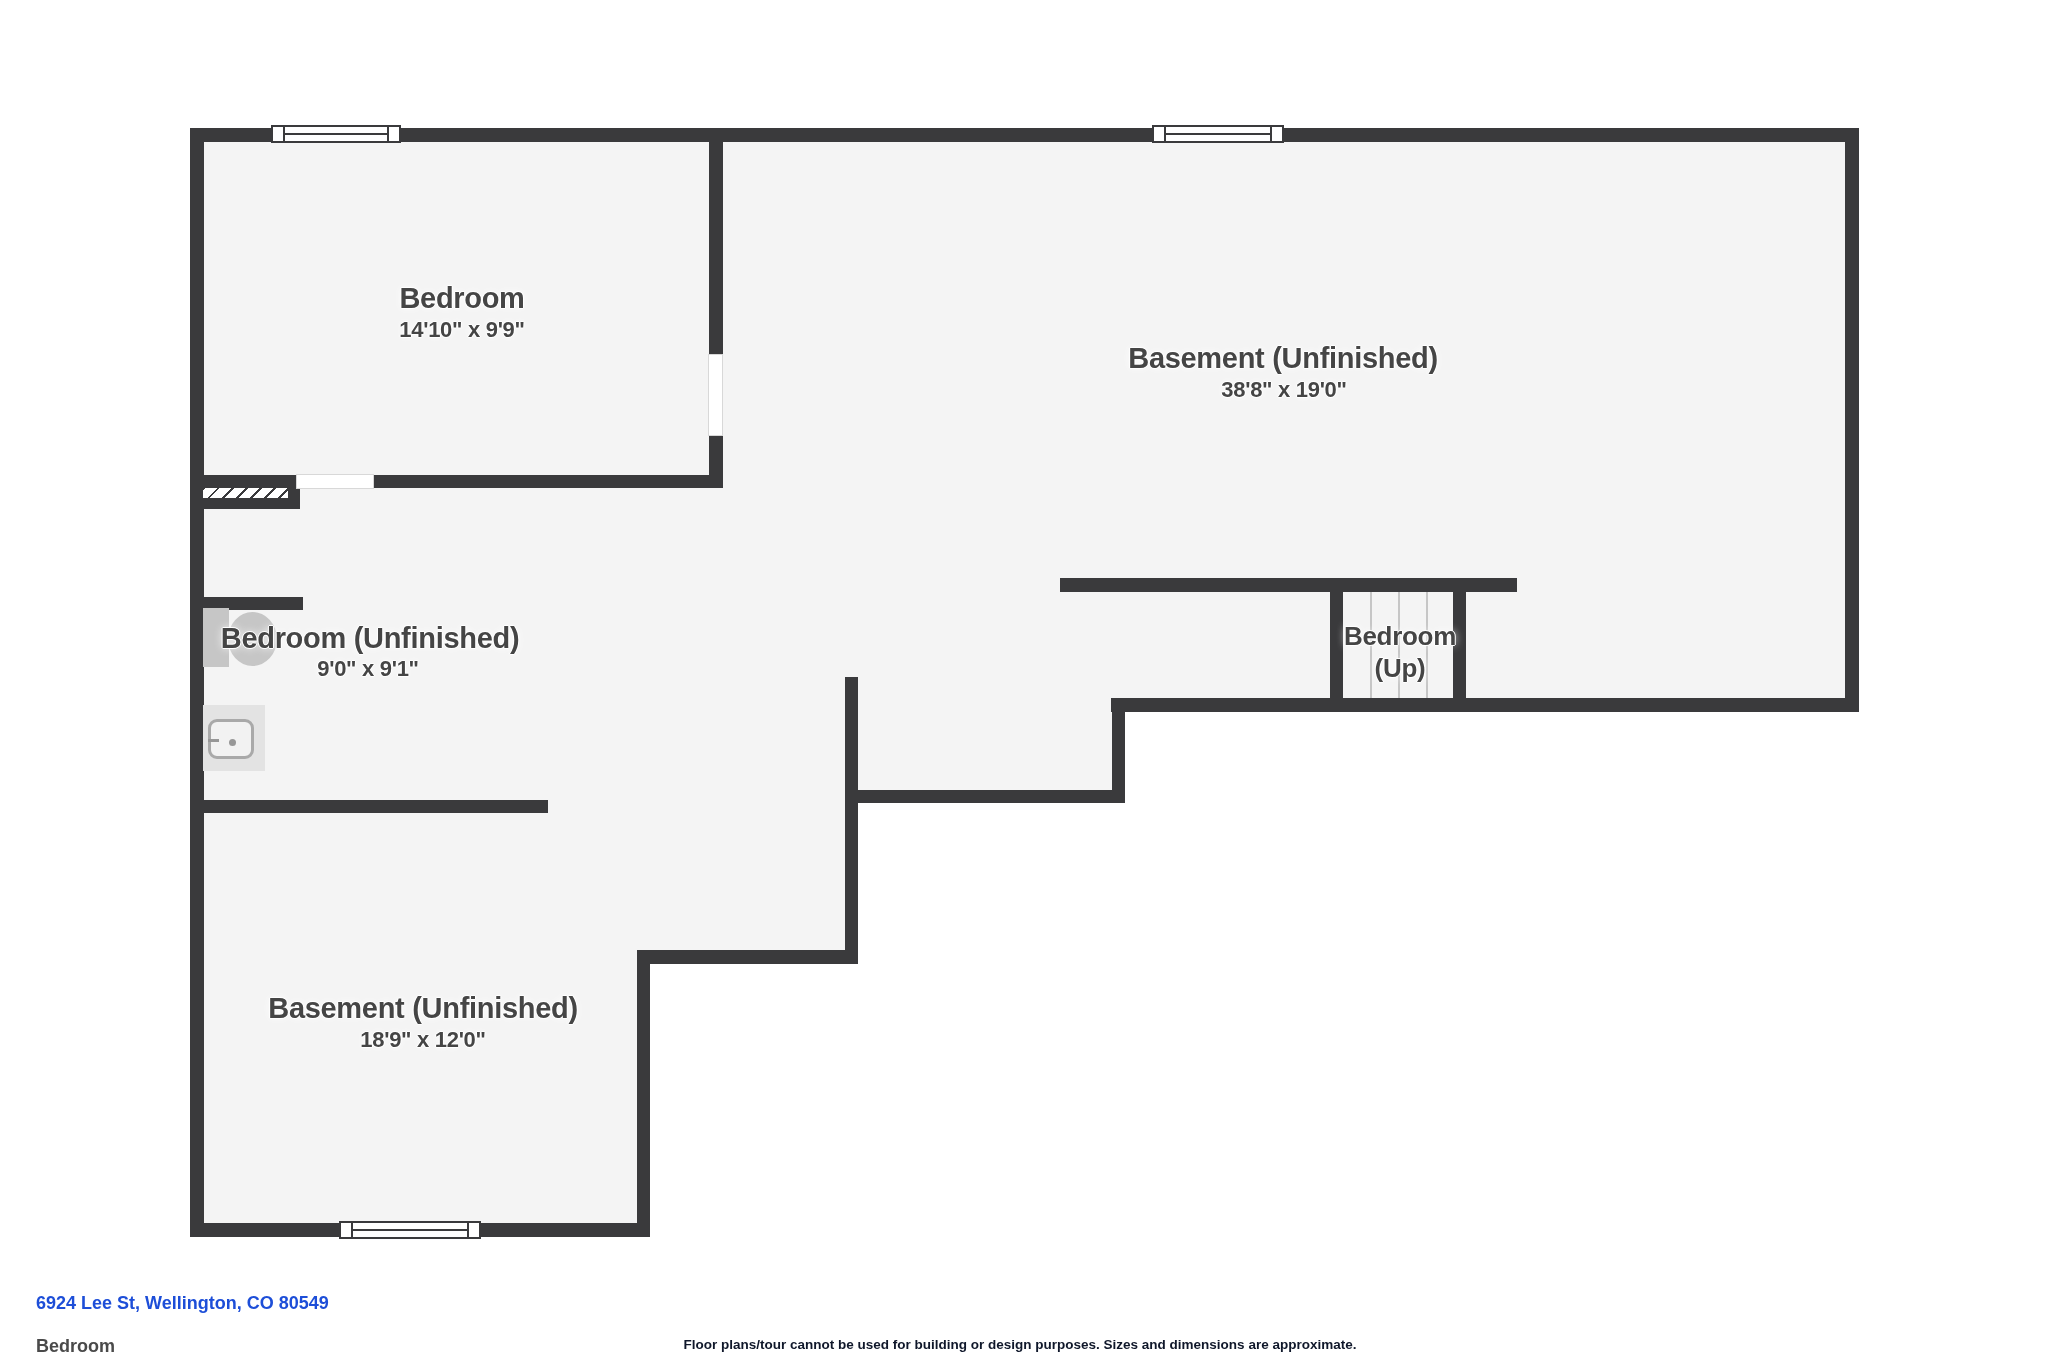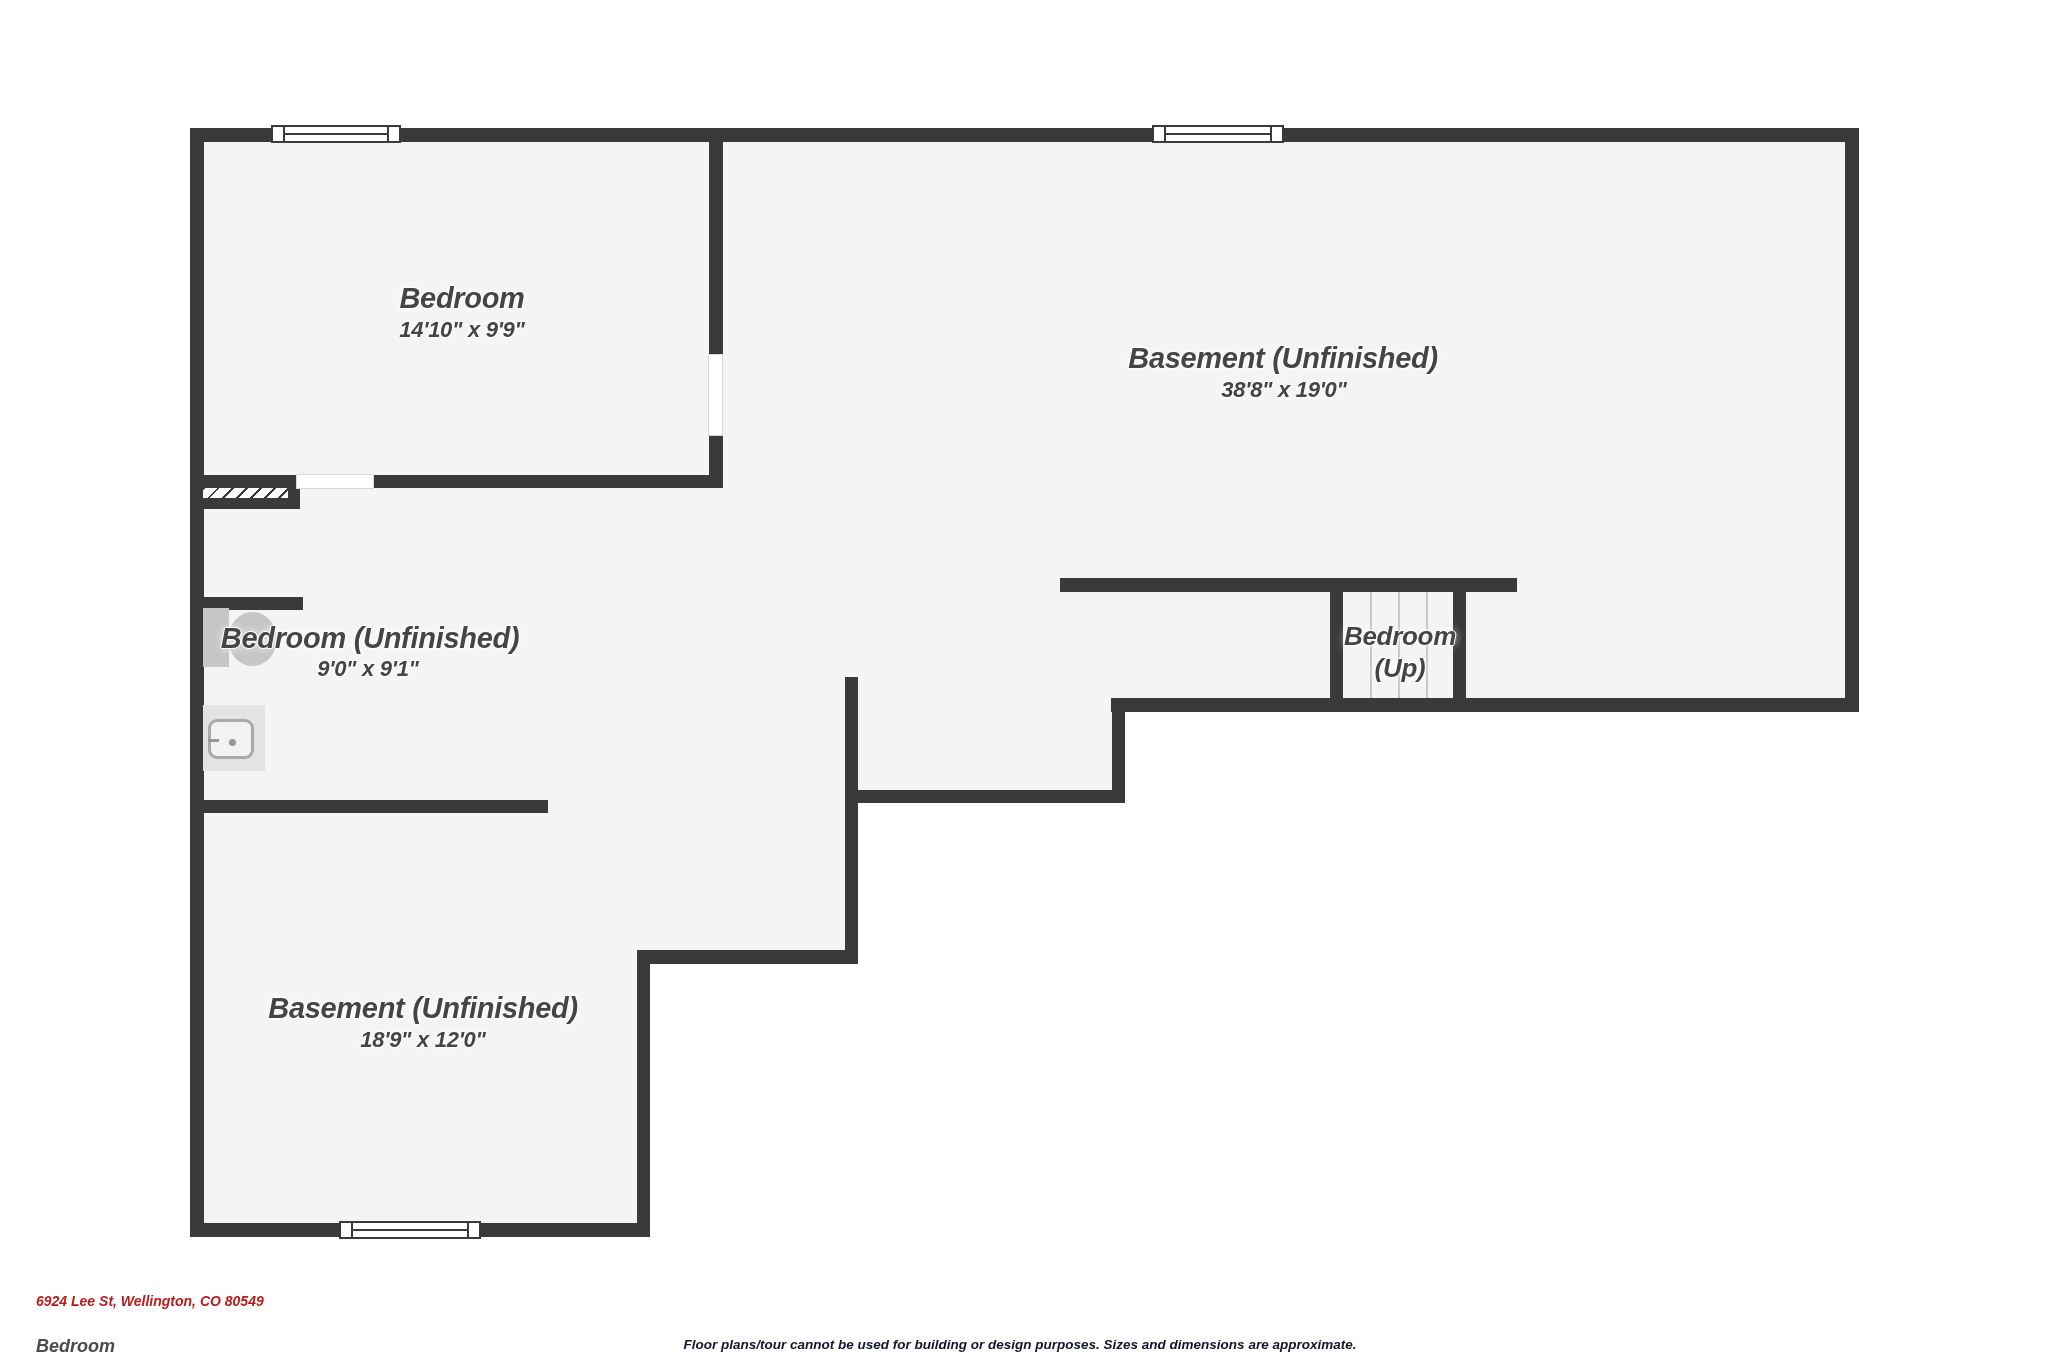--- a/index.html
+++ b/index.html
@@ -1,17 +1,17 @@
 <!DOCTYPE html>
 <html><head>
 <meta charset="utf-8">
 <style>
   html,body{margin:0;padding:0;background:#ffffff;}
   .canvas{position:relative;width:2048px;height:1365px;background:#ffffff;overflow:hidden;
-          font-family:"Liberation Sans",sans-serif;font-weight:bold;color:#454545;font-style:italic;}
+          font-family:"Liberation Sans",sans-serif;font-weight:bold;color:#454545;}
   .floor{position:absolute;left:0;top:0;width:2048px;height:1365px;background:#f4f4f4;
          clip-path:polygon(203px 142px,1845px 142px,1845px 698px,1112px 698px,1112px 790px,
                            858px 790px,858px 950px,650px 950px,650px 1223px,203px 1223px);}
   .wall{position:absolute;background:#3a3a3c;}
   .doorgap{position:absolute;background:#ffffff;border:1px solid #d8d8d8;box-sizing:border-box;}
   .window{position:absolute;background:#ffffff;border:2px solid #3a3a3c;box-sizing:border-box;}
   .window .vline{position:absolute;top:0;bottom:0;width:2px;background:#3a3a3c;}
   .window .hline{position:absolute;left:12px;right:12px;top:50%;margin-top:-1px;height:2px;background:#3a3a3c;}
   .hatch{position:absolute;background:#ffffff;
          background-image:repeating-linear-gradient(135deg,#3a3a3c 0 2px,transparent 2px 10px);}
@@ -22,21 +22,21 @@
   .room-dims{font-size:22px;}
   .stairs-line{font-size:26px;}
   .fixture{position:absolute;}
   .toilet-tank{position:absolute;left:0;top:0;width:26px;height:59px;background:#c6c6c6;}
   .toilet-bowl{position:absolute;left:25px;top:4px;width:49px;height:54px;background:#c6c6c6;border-radius:50%;}
   .sink-counter{position:absolute;left:0;top:0;width:62px;height:66px;background:#e3e3e3;}
   .sink-basin{position:absolute;left:5px;top:14px;width:46px;height:40px;background:#f2f2f2;
               border:3px solid #a9a9a9;border-radius:9px;box-sizing:border-box;}
   .sink-drain{position:absolute;left:26px;top:34px;width:7px;height:7px;border-radius:50%;background:#979797;}
   .sink-faucet{position:absolute;left:5px;top:34px;width:11px;height:3px;background:#979797;}
-  .footer-address{position:absolute;left:36px;top:1293px;font-size:14px;color:#b91c1c;text-align:right;}
+  .footer-address{position:absolute;left:36px;top:1293px;font-size:18px;color:#1d4ed8;text-align:right;}
   .footer-floor{position:absolute;left:36px;top:1336px;font-size:18px;color:#4a4a4a;}
   .footer-disclaimer{position:absolute;left:1020px;top:1344px;transform:translate(-50%,-50%);
                      font-size:13.5px;color:#0f172a;white-space:nowrap;}
 </style>
 </head>
 <body>
 
 <div class="canvas">
 
   <div class="floor"></div>

